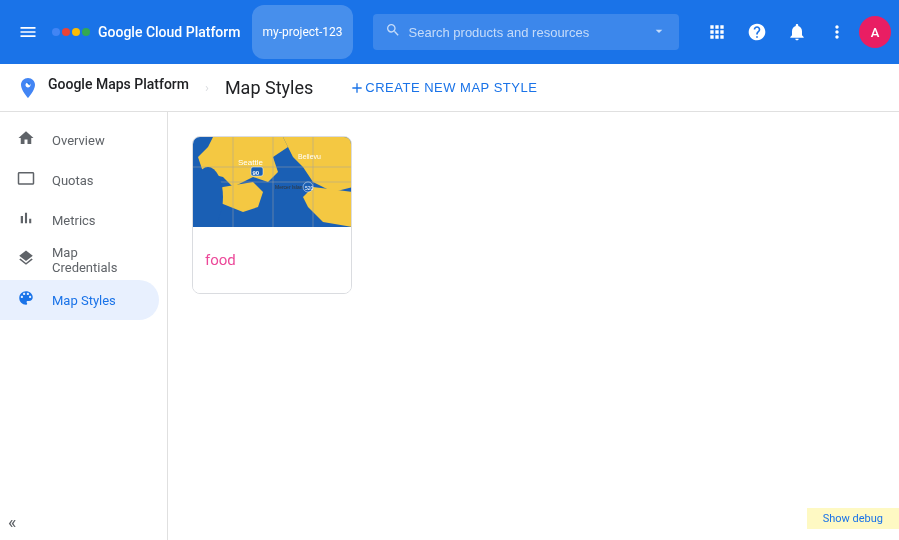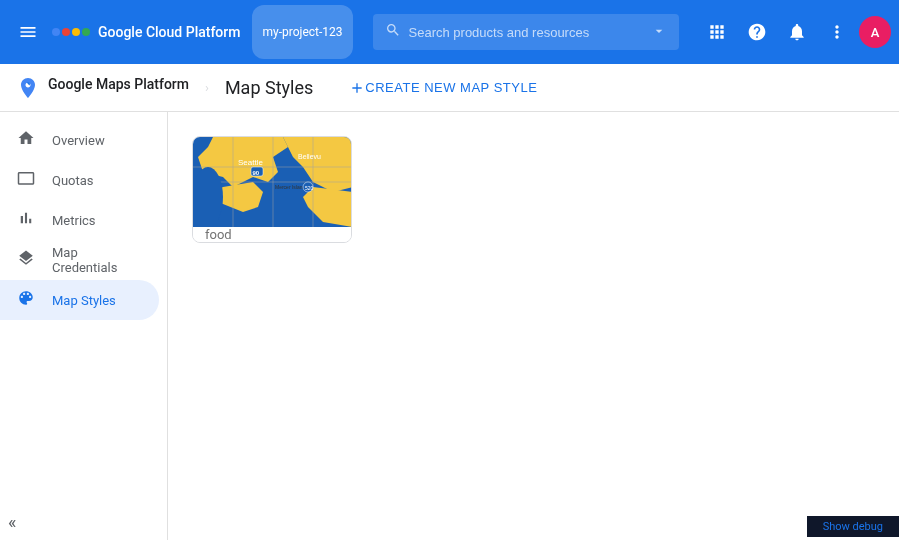--- a/index.html
+++ b/index.html
@@ -215,42 +215,42 @@
       cursor: pointer;
       display: inline-block;
     }
     .map-thumbnail {
       width: 160px;
       height: 90px;
       position: relative;
       overflow: hidden;
     }
     .map-label {
-      padding: 0 12px;
-      font-size: 13px;
-      color: #737373;
+      padding: 24px 12px;
+      font-size: 15px;
+      color: #ec4899;
       background: #fff;
     }
 
     
     .map-svg {
       width: 100%;
       height: 100%;
     }
 
     
     .bottom-bar {
       position: fixed;
-      bottom: 3px;
+      bottom: 11px;
       right: 0;
       padding: 4px 16px;
       font-size: 11px;
       color: #1a73e8;
       cursor: pointer;
-      background: #0f172a;
+      background: #fef9c3;
     }
   </style>
 </head>
 <body>
 
 <div class="top-nav">
   <div class="top-nav-menu-icon">
     <svg width="20" height="20" viewBox="0 0 24 24" fill="white">
       <path d="M3 18h18v-2H3v2zm0-5h18v-2H3v2zm0-7v2h18V6H3z"></path>
     </svg>

